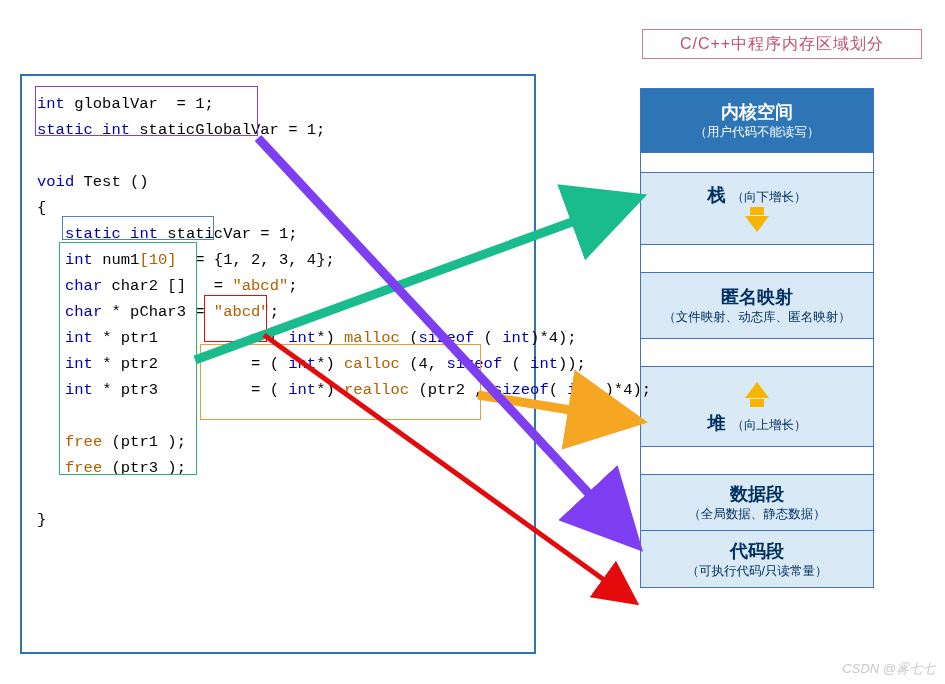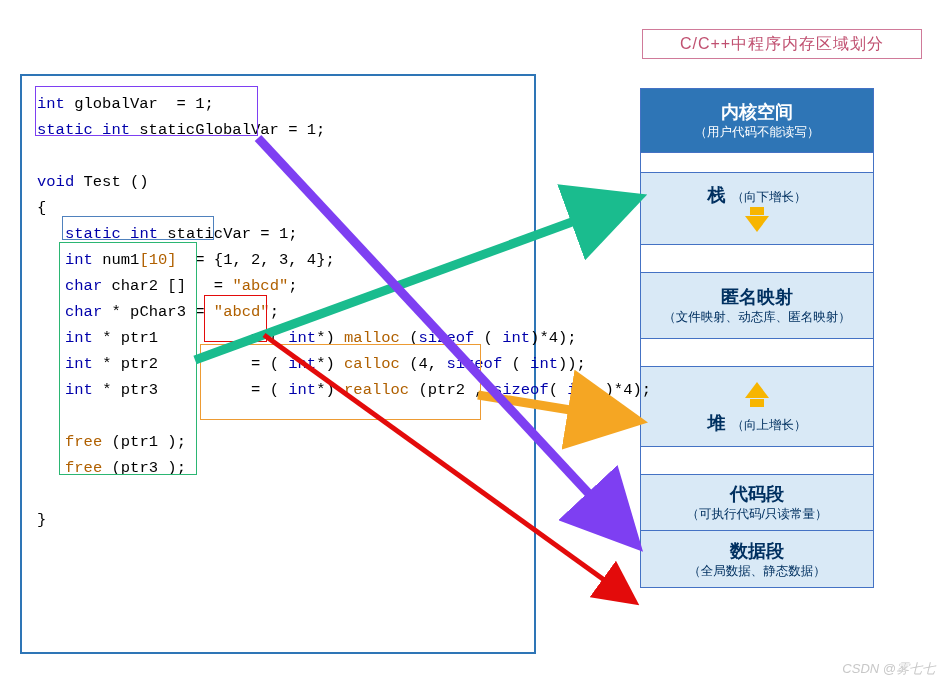--- a/index.html
+++ b/index.html
@@ -69,26 +69,26 @@
   <div class="mem-row bg-light" style="height:80px">
     <div class="arrow-up"></div>
     <div class="arrow-stem-u"></div>
     <div style="display:flex;align-items:baseline;gap:6px;margin-top:4px;">
       <span class="t1">堆</span>
       <span class="t2">（向上增长）</span>
     </div>
   </div>
   <div class="mem-row bg-white" style="height:28px"></div>
   <div class="mem-row bg-light" style="height:56px">
+    <span class="t1">数据段</span>
+    <span class="t2">（全局数据、静态数据）</span>
+  </div>
+  <div class="mem-row bg-light" style="height:56px">
     <span class="t1">代码段</span>
     <span class="t2">（可执行代码/只读常量）</span>
-  </div>
-  <div class="mem-row bg-light" style="height:56px">
-    <span class="t1">数据段</span>
-    <span class="t2">（全局数据、静态数据）</span>
   </div>
 </div>
 
 <div class="code-outer">
   <div class="code-inner">
     <div class="code-line"><span class="kw-type">int</span><span class="normal"> globalVar</span><span class="normal">  = 1;</span></div>
     <div class="code-line"><span class="kw-type">static int</span><span class="normal"> staticGlobalVar</span><span class="normal"> = 1;</span></div>
     <div class="code-line">&nbsp;</div>
     <div class="code-line"><span class="kw-type">void</span><span class="normal"> Test ()</span></div>
     <div class="code-line">{</div>

